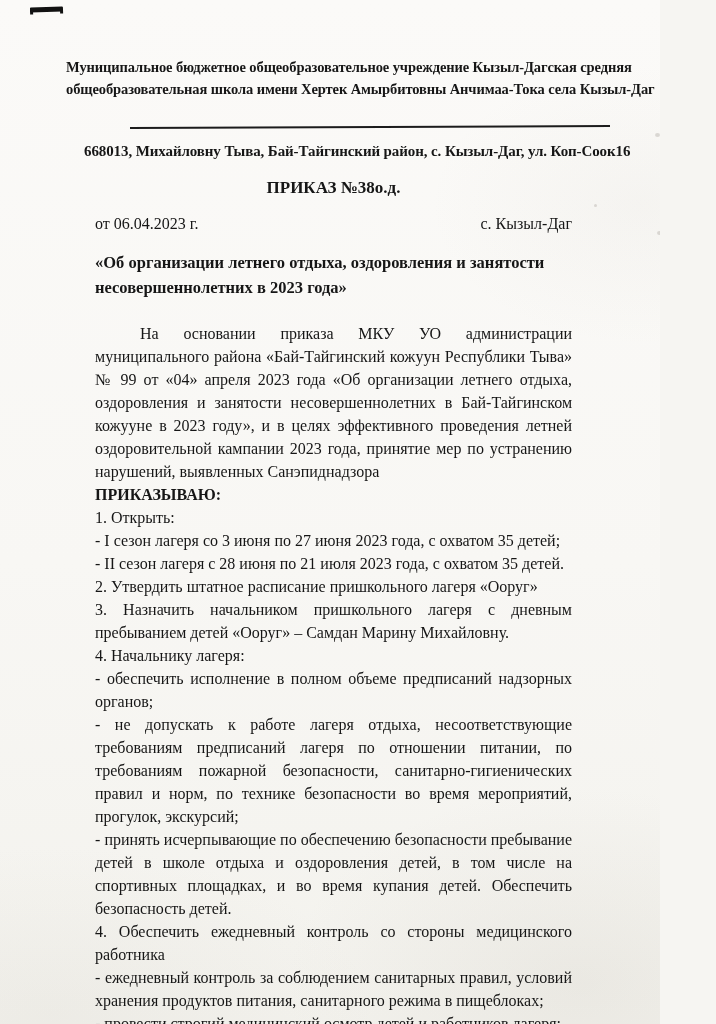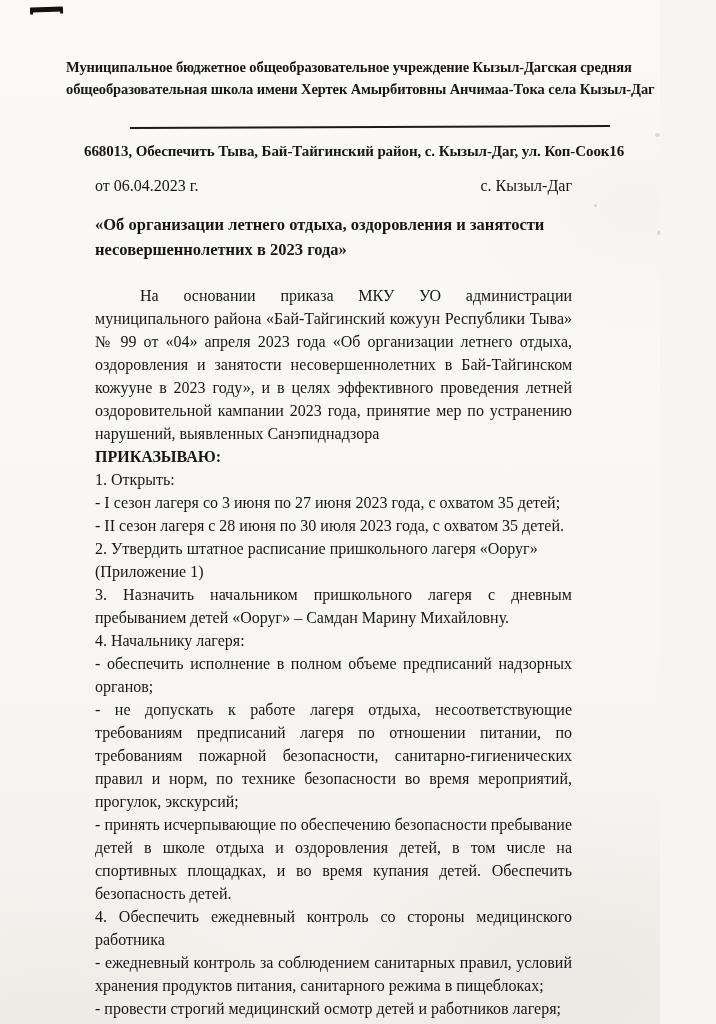--- a/index.html
+++ b/index.html
@@ -128,43 +128,43 @@
   <div class="speck s2"></div>
   <div class="speck s3"></div>
   <div class="speck s4"></div>
 
   <header>
     <div class="org">
       <div class="org-line">Муниципальное бюджетное общеобразовательное учреждение Кызыл-Дагская средняя</div>
       <div class="org-line">общеобразовательная школа имени Хертек Амырбитовны Анчимаа-Тока села Кызыл-Даг</div>
     </div>
     <div class="divider"></div>
-    <div class="address">668013, Обеспечить Тыва, Бай-Тайгинский район, с. Кызыл-Даг, ул. Коп-Соок16</div>
+    <div class="address">668013, Михайловну Тыва, Бай-Тайгинский район, с. Кызыл-Даг, ул. Коп-Соок16</div>
   </header>
 
   <main>
+    <div class="order-title">ПРИКАЗ №38о.д.</div>
 
     <div class="date-row">
       <span>от 06.04.2023 г.</span>
       <span>с. Кызыл-Даг</span>
     </div>
 
     <div class="subject">
       <div>«Об организации летнего отдыха, оздоровления и занятости</div>
       <div>несовершеннолетних в 2023 года»</div>
     </div>
 
     <div class="bodytext">
       <p class="preamble">На основании приказа МКУ УО администрации муниципального района «Бай-Тайгинский кожуун Республики Тыва» № 99 от «04» апреля 2023 года «Об организации летнего отдыха, оздоровления и занятости несовершеннолетних в Бай-Тайгинском кожууне в 2023 году», и в целях эффективного проведения летней оздоровительной кампании 2023 года, принятие мер по устранению нарушений, выявленных Санэпиднадзора</p>
       <p class="resolution">ПРИКАЗЫВАЮ:</p>
       <p class="item">1. Открыть:</p>
       <p class="item">- I сезон лагеря со 3 июня по 27 июня 2023 года, с охватом 35 детей;</p>
-      <p class="item">- II сезон лагеря с 28 июня по 30 июля 2023 года, с охватом 35 детей.</p>
+      <p class="item">- II сезон лагеря с 28 июня по 21 июля 2023 года, с охватом 35 детей.</p>
       <p class="item">2. Утвердить штатное расписание пришкольного лагеря «Ооруг»</p>
-      <p class="item">(Приложение 1)</p>
       <p class="item">3. Назначить начальником пришкольного лагеря с дневным пребыванием детей «Ооруг» – Самдан Марину Михайловну.</p>
       <p class="item">4. Начальнику лагеря:</p>
       <p class="item">- обеспечить исполнение в полном объеме предписаний надзорных органов;</p>
       <p class="item">- не допускать к работе лагеря отдыха, несоответствующие требованиям предписаний лагеря по отношении питании, по требованиям пожарной безопасности, санитарно-гигиенических правил и норм, по технике безопасности во время мероприятий, прогулок, экскурсий;</p>
       <p class="item">- принять исчерпывающие по обеспечению безопасности пребывание детей в школе отдыха и оздоровления детей, в том числе на спортивных площадках, и во время купания детей. Обеспечить безопасность детей.</p>
       <p class="item">4. Обеспечить ежедневный контроль со стороны медицинского работника</p>
       <p class="item">- ежедневный контроль за соблюдением санитарных правил, условий хранения продуктов питания, санитарного режима в пищеблоках;</p>
       <p class="item">- провести строгий медицинский осмотр детей и работников лагеря;</p>
     </div>
   </main>

